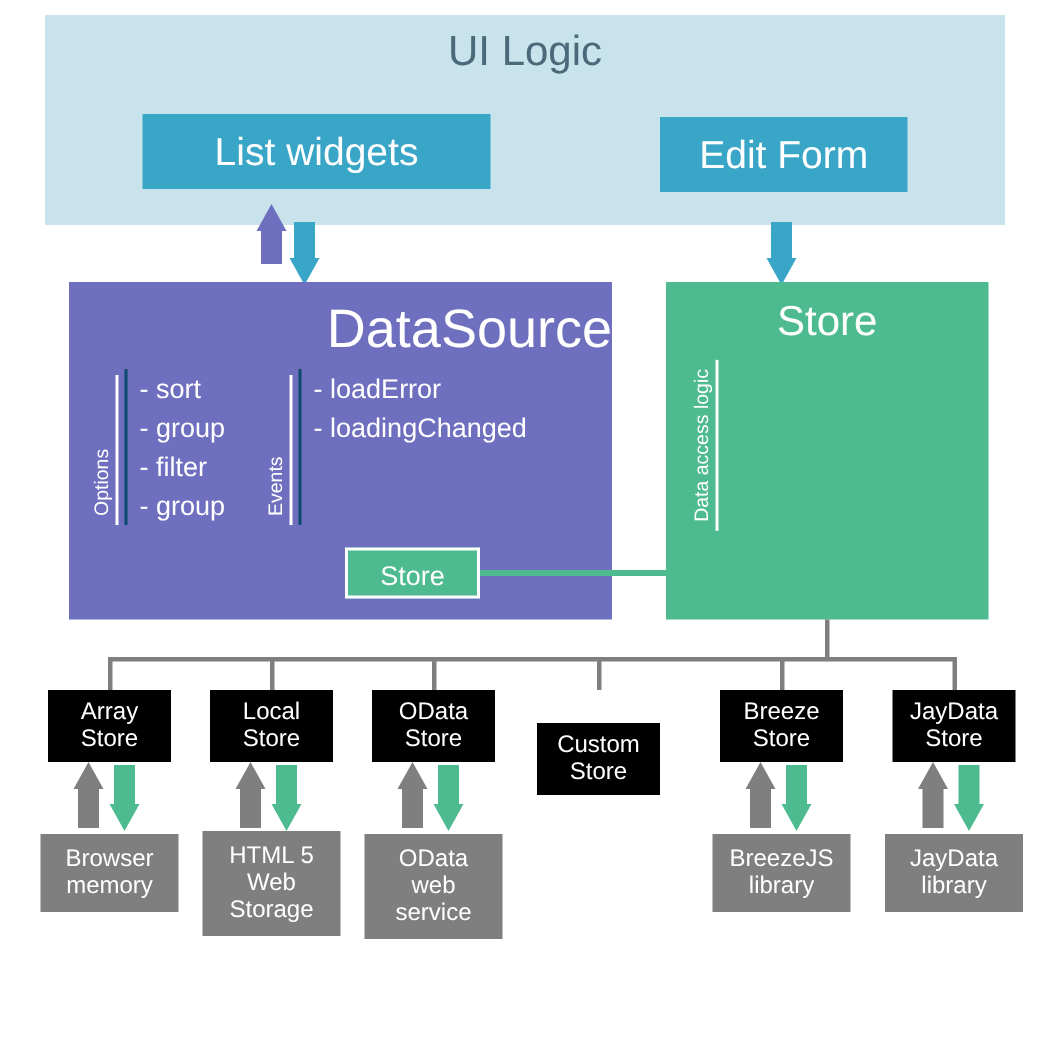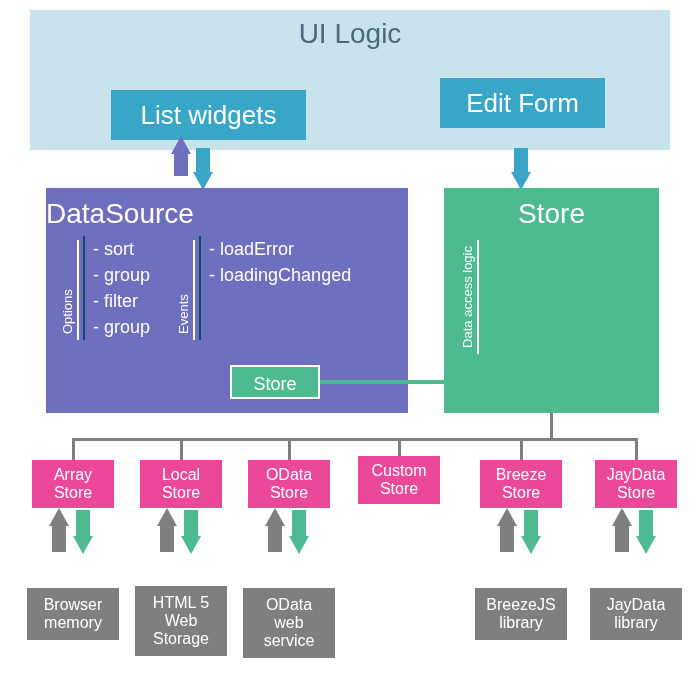--- a/index.html
+++ b/index.html
@@ -1,38 +1,38 @@
 <!DOCTYPE html>
 <html><head>
 <meta charset="utf-8">
 <style>
 * { margin:0; padding:0; box-sizing:border-box; }
 body { font-family:"Trebuchet MS",Verdana,sans-serif; background:#fff; width:700px; height:700px; position:relative; }
 .box { position:absolute; }
 .ui-logic { left:30px; top:10px; width:640px; height:140px; background:#c8e3ec; text-align:center; }
 .ui-logic-title { font-size:28px; color:#4a6a7a; padding-top:8px; }
 .ui-btn { position:absolute; background:#3aa6c7; color:#fff; font-size:26px; text-align:center; padding:10px 0; }
-.list-widgets { left:95px; top:90px; width:195px; height:50px;margin-left:16px; }
+.list-widgets { left:95px; top:76px; width:232px; height:50px; }
 .edit-form { left:440px; top:78px; width:165px; height:50px; }
 .datasource { left:46px; top:188px; width:362px; height:225px; background:#6f6fbf; color:#fff; }
-.ds-title { font-size:28px; text-align:left; padding:10px 0 6px; }
+.ds-title { font-size:36px; text-align:right; padding:10px 0 6px; }
 .ds-grid { display:flex; padding:0 4px 0 12px; }
 .ds-col { display:flex; }
 .vlabel { writing-mode:vertical-rl; transform:rotate(180deg); font-size:13px; padding:6px 2px; border-left:2px solid #fff; margin-top:4px; }
 .ds-list { list-style:none; padding:0 10px 0 8px; font-size:18px; line-height:26px; border-left:2px solid #0c4a6e; margin-left:4px; }
 .ds-list li::before { content:"- "; }
 .store-pill { position:absolute; left:230px; top:365px; width:90px; height:34px; background:#4dbb8f; color:#fff; text-align:center; font-size:18px; line-height:34px; border:2px solid #fff; }
 .store-main { left:444px; top:188px; width:215px; height:225px; background:#4dbb8f; color:#fff; }
 .store-title { font-size:28px; text-align:center; padding:10px 0 6px; }
 .store-body { display:flex; padding-left:14px; }
 .store-list { list-style:none; padding:0 8px; font-size:18px; line-height:26px; border-left:2px solid #fff; margin-left:4px; }
 .store-list li::before { content:"- "; }
 .hconn { position:absolute; left:320px; top:380px; width:124px; height:4px; background:#4dbb8f; }
-.storecell { position:absolute; background:#ec4899; color:#fff; text-align:center; font-size:16px; line-height:18px; padding:6px 0; width:82px; }
-.srccell { position:absolute; background:#7f7f7f; color:#fff; text-align:center; font-size:16px; line-height:18px; padding:8px 0; width:92px;margin-top:32px; }
+.storecell { position:absolute; background:#000000; color:#fff; text-align:center; font-size:16px; line-height:18px; padding:6px 0; width:82px; }
+.srccell { position:absolute; background:#7f7f7f; color:#fff; text-align:center; font-size:16px; line-height:18px; padding:8px 0; width:92px; }
 .arrow-down { width:0; height:0; border-left:10px solid transparent; border-right:10px solid transparent; border-top:18px solid; position:absolute; }
 .arrow-up { width:0; height:0; border-left:10px solid transparent; border-right:10px solid transparent; border-bottom:18px solid; position:absolute; }
 .shaft { position:absolute; width:14px; background:currentColor; }
 .tree-h { position:absolute; background:#7f7f7f; height:3px; }
 .tree-v { position:absolute; background:#7f7f7f; width:3px; }
 </style>
 </head>
 <body>
 
 <div class="box ui-logic">
@@ -86,21 +86,21 @@
 <div class="tree-v" style="left:72px;top:438px;height:22px"></div>
 <div class="tree-v" style="left:180px;top:438px;height:22px"></div>
 <div class="tree-v" style="left:288px;top:438px;height:22px"></div>
 <div class="tree-v" style="left:398px;top:438px;height:22px"></div>
 <div class="tree-v" style="left:520px;top:438px;height:22px"></div>
 <div class="tree-v" style="left:635px;top:438px;height:22px"></div>
 
 <div class="storecell" style="left:32px;top:460px"><span>Array<br>Store</span></div>
 <div class="storecell" style="left:140px;top:460px"><span>Local<br>Store</span></div>
 <div class="storecell" style="left:248px;top:460px"><span>OData<br>Store</span></div>
-<div class="storecell" style="left:358px;top:456px"><span>Custom<br>Store</span></div>
+<div class="storecell" style="left:358px;top:482px"><span>Custom<br>Store</span></div>
 <div class="storecell" style="left:480px;top:460px"><span>Breeze<br>Store</span></div>
 <div class="storecell" style="left:595px;top:460px"><span>JayData<br>Store</span></div>
 
 <div class="arrow-up" style="left:49px;top:508px;border-bottom-color:#7f7f7f"></div>
 <div class="shaft" style="left:52px;top:524px;height:28px;color:#7f7f7f"></div>
 <div class="shaft" style="left:76px;top:510px;height:28px;color:#4dbb8f"></div>
 <div class="arrow-down" style="left:73px;top:536px;border-top-color:#4dbb8f"></div>
 
 <div class="arrow-up" style="left:157px;top:508px;border-bottom-color:#7f7f7f"></div>
 <div class="shaft" style="left:160px;top:524px;height:28px;color:#7f7f7f"></div>

